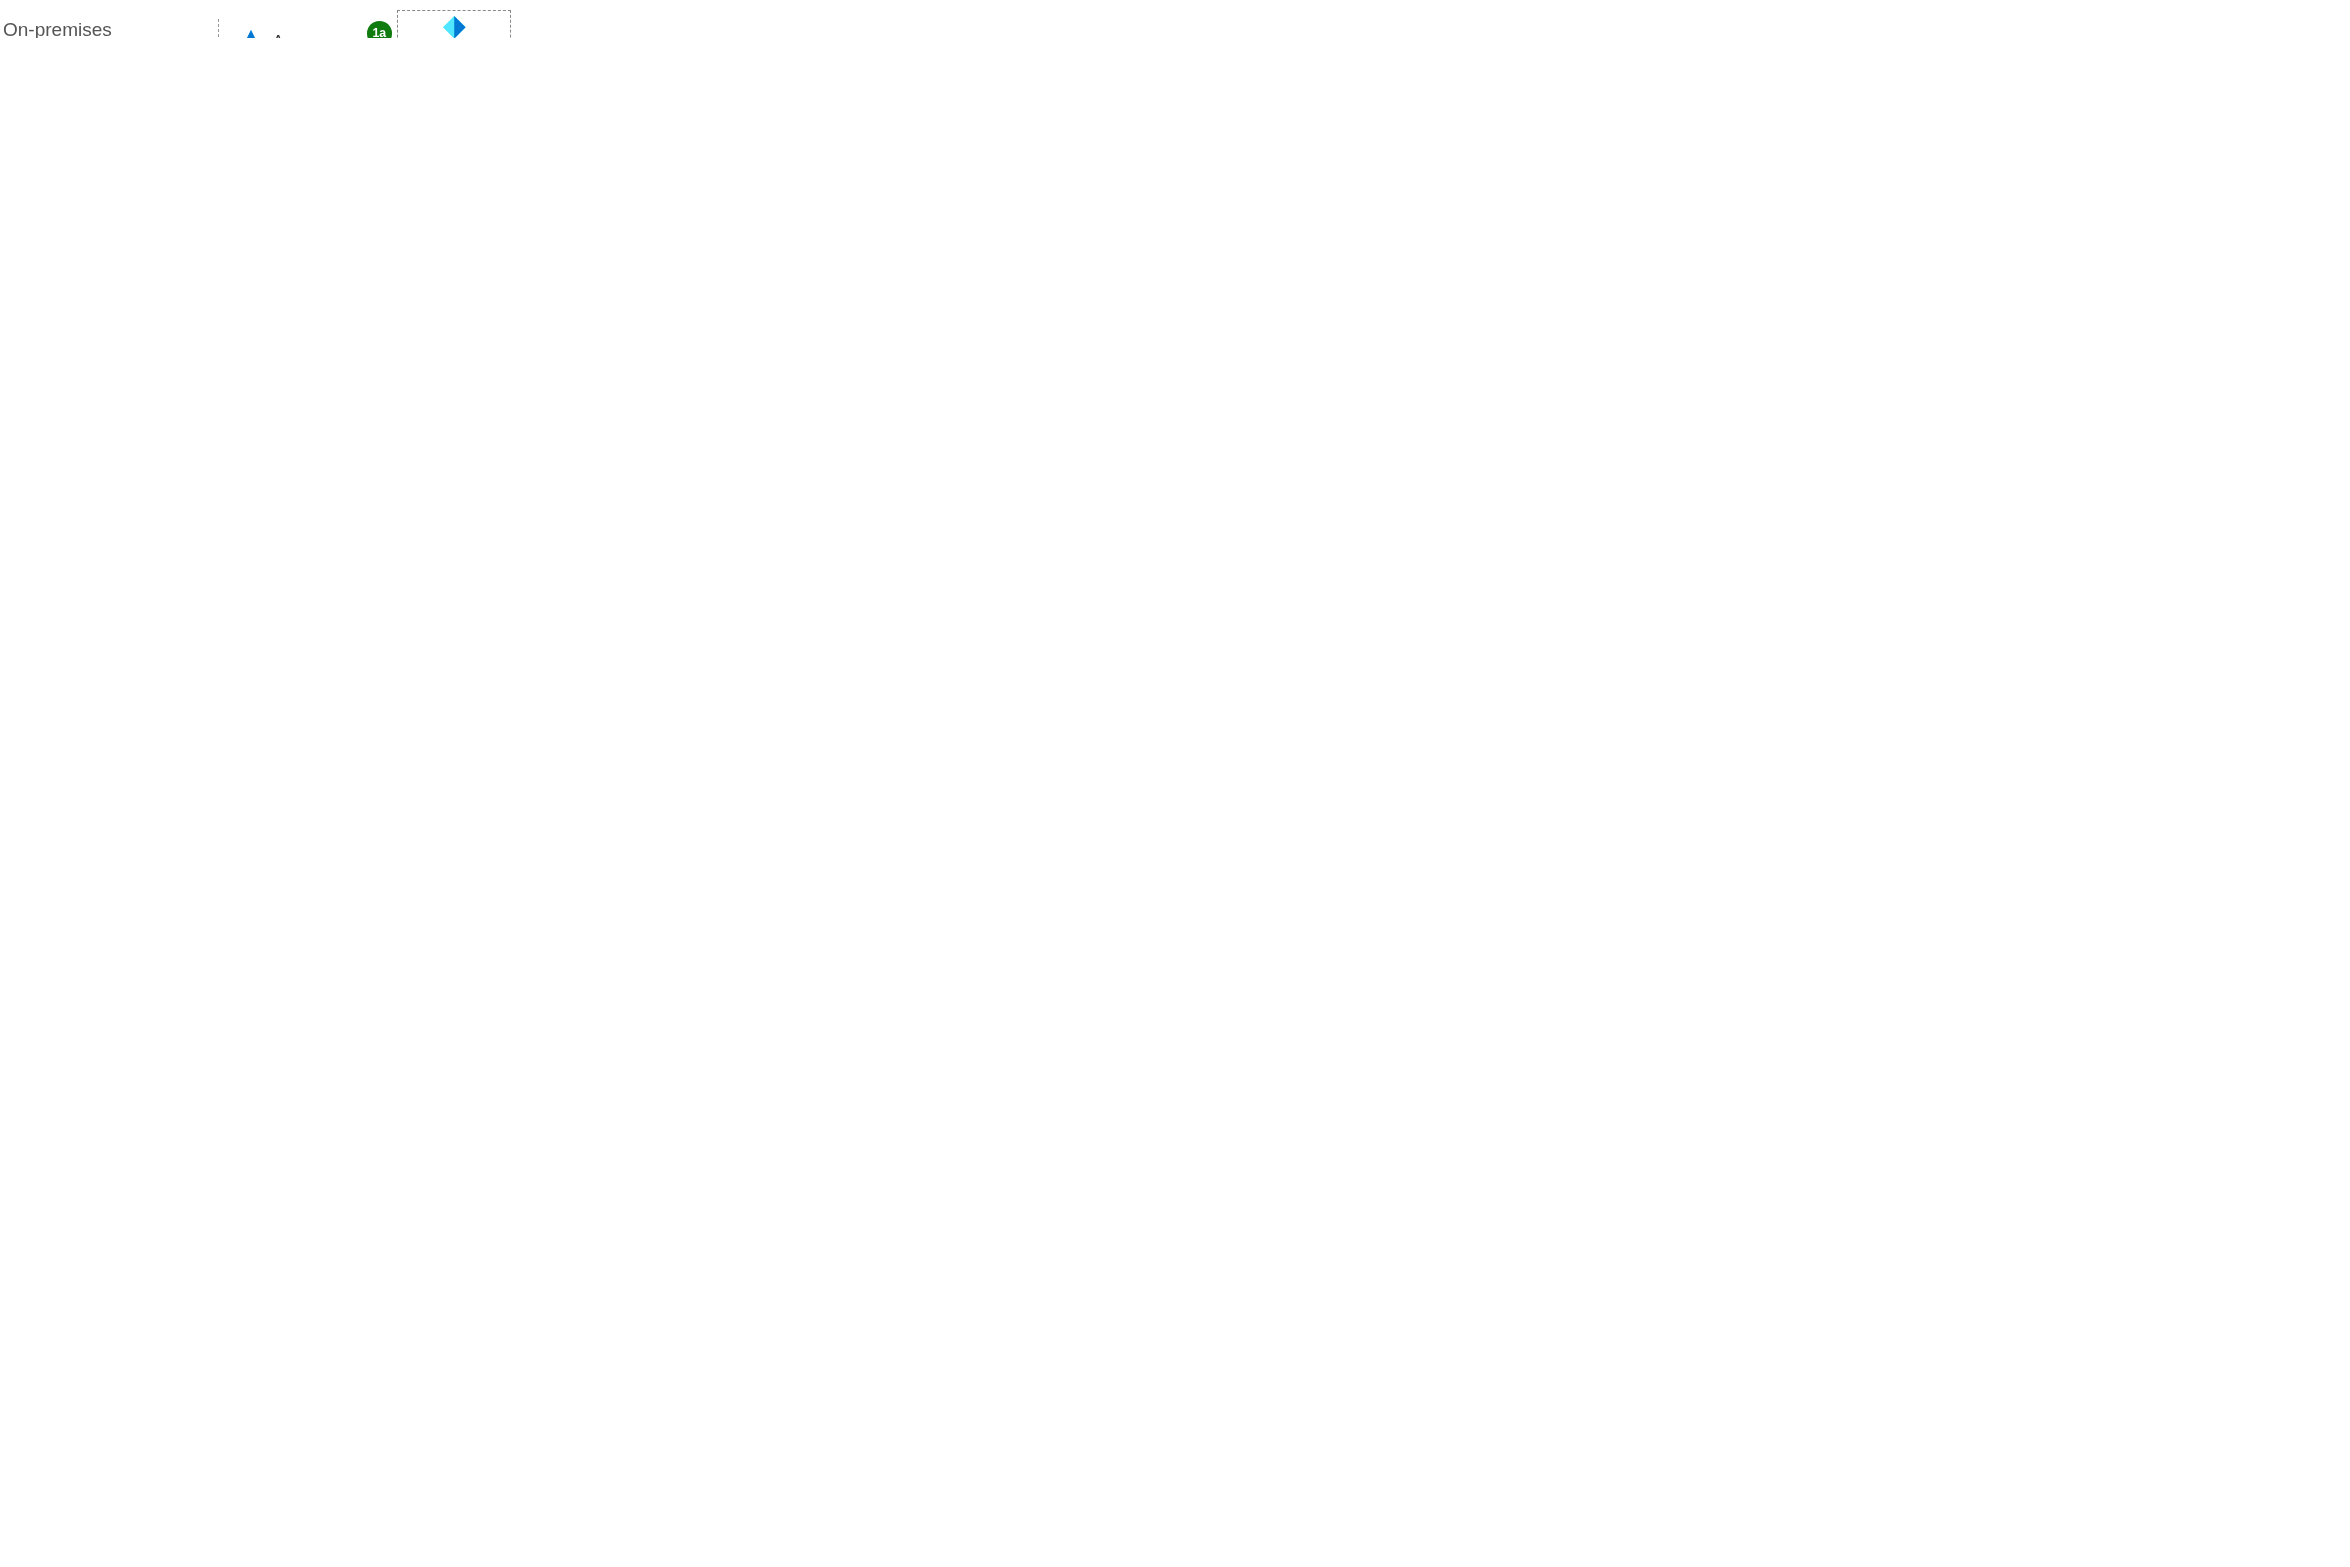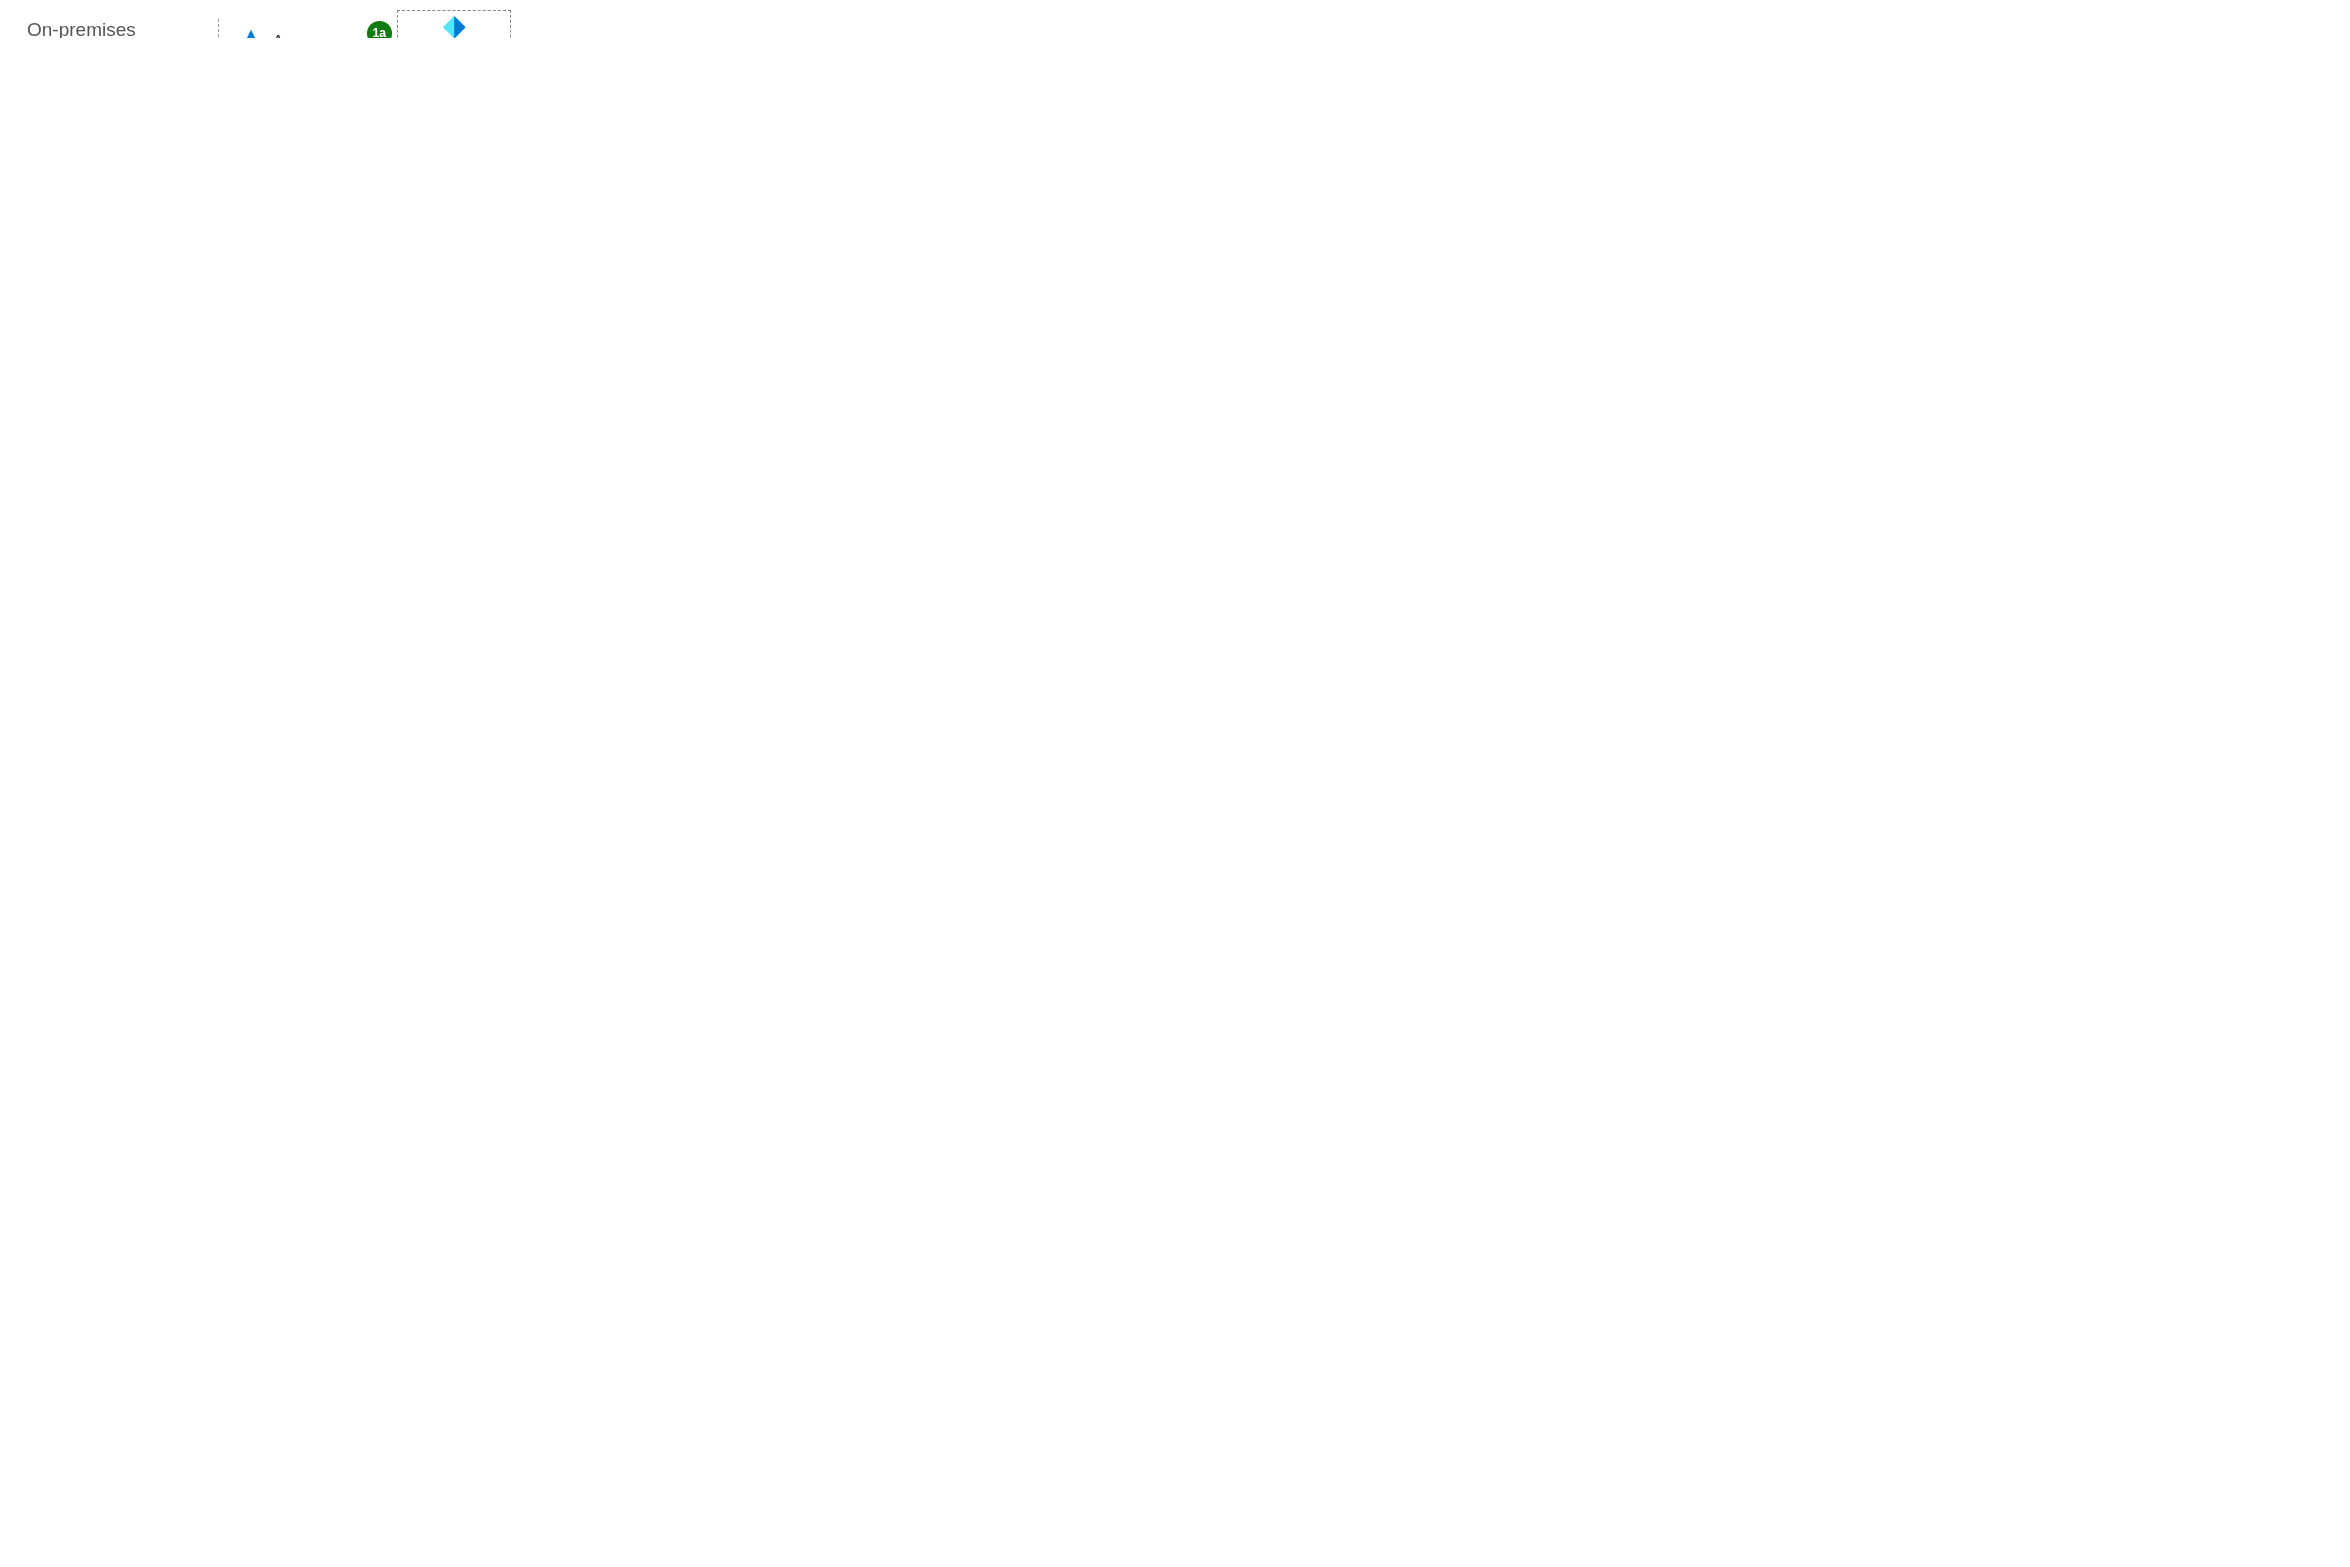--- a/index.html
+++ b/index.html
@@ -21,21 +21,21 @@
   .card-title { font-weight:600; font-size:11.4px;}
   .card-sub { font-size:10.4px; color:#555;}
   svg.arrow { position:absolute; overflow:visible; }
   .ms-logo { display:flex; align-items:center; gap:9.5px; }
   .ms-logo .squares { display:grid; grid-template-columns: 17px 17px; grid-template-rows: 17px 17px; gap:1.9px;}
   .ms-logo .sq { width:17px; height:17px;}
 </style>
 </head>
 <body>
 
-<div class="abs" style="left:27px; top:19px;">
+<div class="abs" style="left:3px; top:19px;">
   <div class="section-title">On-premises</div>
 </div>
 
 <div class="abs" style="left:218px; top:19px; width:0; height:568px; border-left:0.9px dashed #999;"></div>
 
 <div class="abs" style="left:38px; top:66px; text-align:center; width:85px;">
   <svg width="38" height="34" viewBox="0 0 40 36">
       <polygon points="20,2 36,30 4,30" fill="none" stroke="#8bc34a" stroke-width="4"></polygon>
       <circle cx="20" cy="2" r="4" fill="#b388ff"></circle>
       <circle cx="36" cy="30" r="4" fill="#b388ff"></circle>

